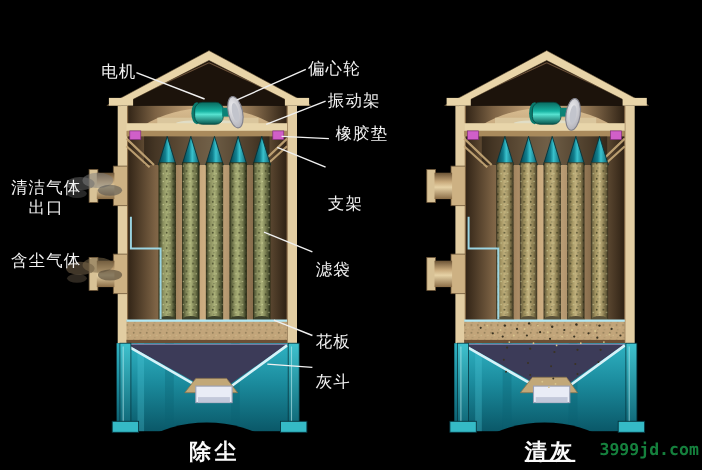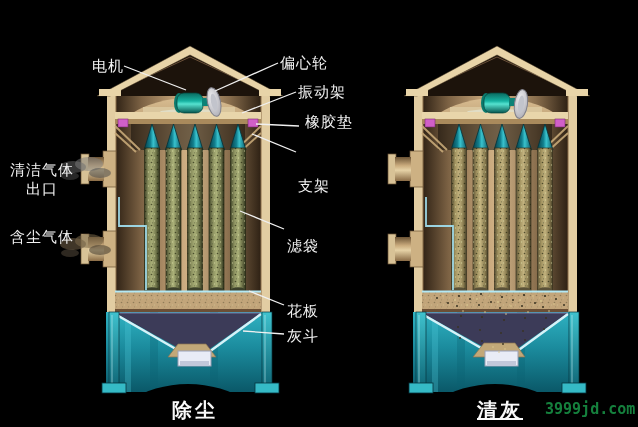--- a/index.html
+++ b/index.html
@@ -394,18 +394,18 @@
   <div class="lbl" style="left:298px;top:147px;margin-top:31px;">支架</div>
   <div class="lbl2" style="left:4px;top:161px;">
     <div>清洁气体</div>
     <div>出口</div>
   </div>
   <div class="lbl2" style="left:4px;top:228px;">
     <div>含尘气体</div>
   </div>
   <div class="lbl" style="left:287px;top:238px;">滤袋</div>
   <div class="lbl" style="left:287px;top:303px;">花板</div>
-  <div class="lbl" style="left:287px;top:328px;">灰斗</div>
+  <div class="lbl" style="left:287px;top:340px;">灰斗</div>
 
   <div class="caption" style="left:172px;top:397px;">除尘</div>
   <div class="caption" style="left:477px;top:397px;text-decoration:underline;">清灰</div>
   <div class="watermark" style="left:545px;top:400px;">3999jd.com</div>
 </div>
 
 </body></html>

